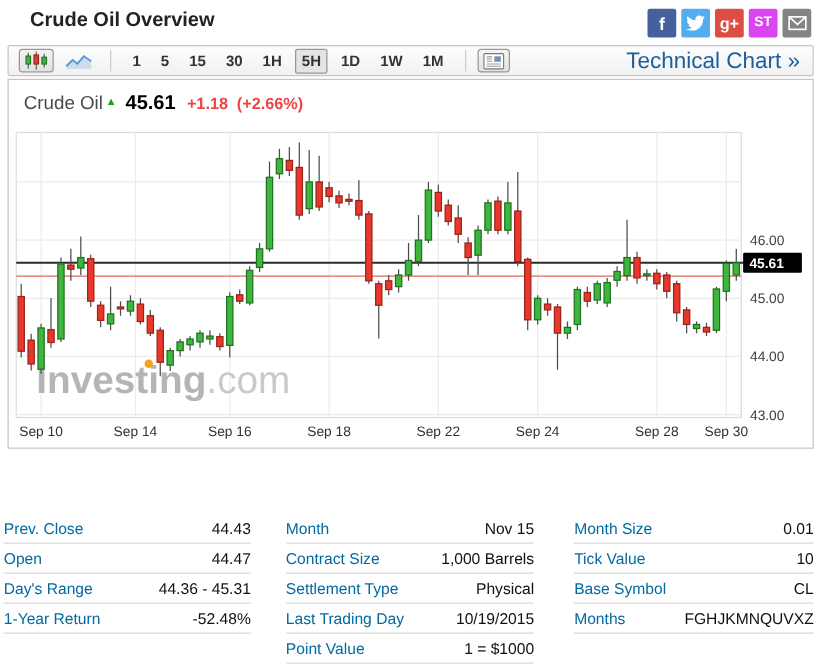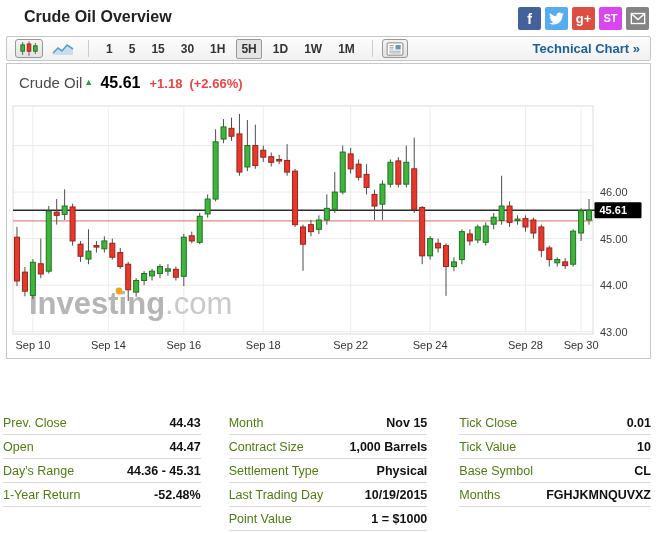--- a/index.html
+++ b/index.html
@@ -12,37 +12,37 @@
   .sbtn svg{display:block}
 
   .toolbar{margin:0 6px;border:1px solid #c6c6c6;border-radius:2px;background:linear-gradient(#fdfdfd,#f1f1f1);height:23px;display:flex;align-items:center;padding:0 10px 0 8px}
   .chartbtn{width:28px;height:19px;border:1px solid #979797;border-radius:3px;background:linear-gradient(#f4f4f4,#e2e2e2);display:flex;align-items:center;justify-content:center;margin-right:6px;cursor:pointer;box-sizing:border-box}
   .ghostbtn{width:28px;height:19px;display:flex;align-items:center;justify-content:center;margin-right:2px;cursor:pointer}
   .vsep{width:1px;height:17px;background:#ccc;margin:0 9px}
   .intervals{display:flex;align-items:center}
   .interval{font-size:12px;font-weight:bold;color:#333;padding:2px 4px;margin:0 3px;cursor:pointer;border:1px solid transparent;border-radius:2px}
   .interval.selected{border:1px solid #979797;background:#e4e4e4}
   .spacer{flex:1}
-  .techlink{font-size:13px;font-weight:bold;color:#1b5e9e;cursor:pointer;text-decoration:none}
+  .techlink{font-size:18px;font-weight:normal;color:#1b5e9e;cursor:pointer;text-decoration:none}
 
   .chartbox{margin:2px 6px 0 6px;border:1px solid #c6c6c6;height:294px;position:relative;background:#fff}
   .quote{padding:10px 0 0 12px;font-size:15px;color:#4a4a4a;height:18px;white-space:nowrap}
   .quote .arrow{color:#1da31d;font-size:9px;vertical-align:3px;margin:0 3px 0 2px}
   .quote .last{font-size:16px;font-weight:bold;color:#000;margin-right:9px}
   .quote .chg{font-size:13px;font-weight:bold;color:#ef4444;margin-right:7px}
   svg.chart{display:block}
 
   .tables{display:flex;margin:52px 6px 0 3px}
   .dtable{font-size:12.5px}
   .dtable.t1{width:199px;margin-right:28px}
   .dtable.t2{width:200px;margin-right:32px}
   .dtable.t3{width:193px}
   .drow{display:flex;justify-content:space-between;align-items:center;height:23px;border-bottom:1px solid #d9d9d9}
-  .drow .lbl{color:#4d7c0f}
-  .drow .val{font-weight:bold;color:#111;text-align:left}
+  .drow .lbl{color:#0369a1}
+  .drow .val{font-weight:normal;color:#111;text-align:left}
 </style>
 </head>
 <body>
 
 <div class="header">
   <div class="page-title">Crude Oil Overview</div>
   <div class="social">
       <div class="sbtn" style="background: rgb(69, 97, 157);">f</div>
       <div class="sbtn" style="background: rgb(85, 172, 238);">
         <svg width="15" height="15" viewBox="0 0 24 24">
@@ -330,21 +330,21 @@
         <span class="lbl">Last Trading Day</span>
         <span class="val">10/19/2015</span>
       </div>
       <div class="drow">
         <span class="lbl">Point Value</span>
         <span class="val">1 = $1000</span>
       </div>
     </div>
   <div class="dtable t3">
       <div class="drow">
-        <span class="lbl">Tick Close</span>
+        <span class="lbl">Month Size</span>
         <span class="val">0.01</span>
       </div>
       <div class="drow">
         <span class="lbl">Tick Value</span>
         <span class="val">10</span>
       </div>
       <div class="drow">
         <span class="lbl">Base Symbol</span>
         <span class="val">CL</span>
       </div>

